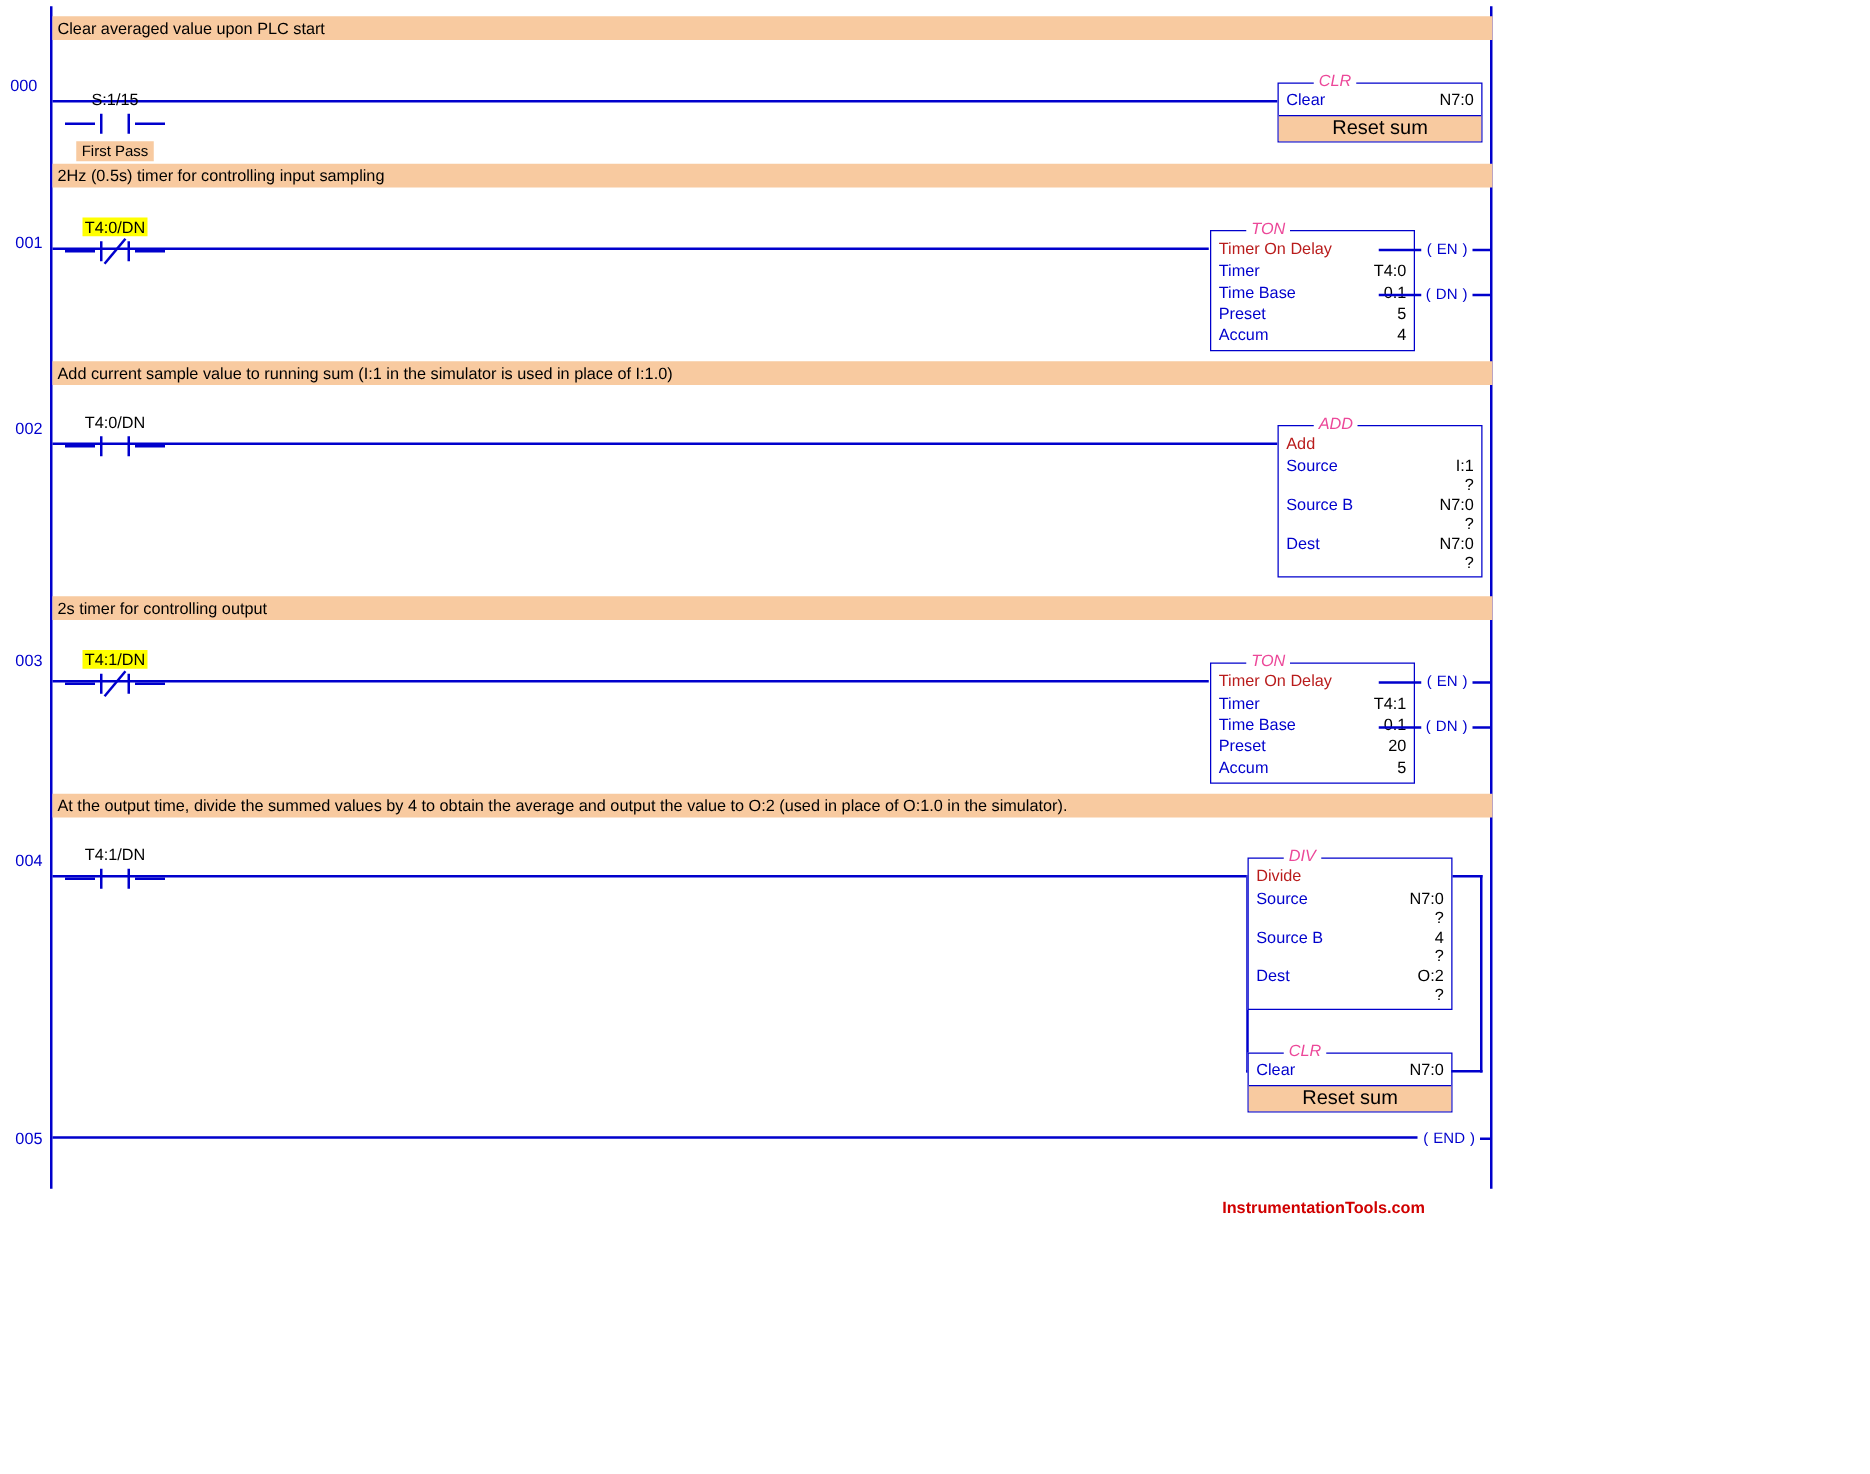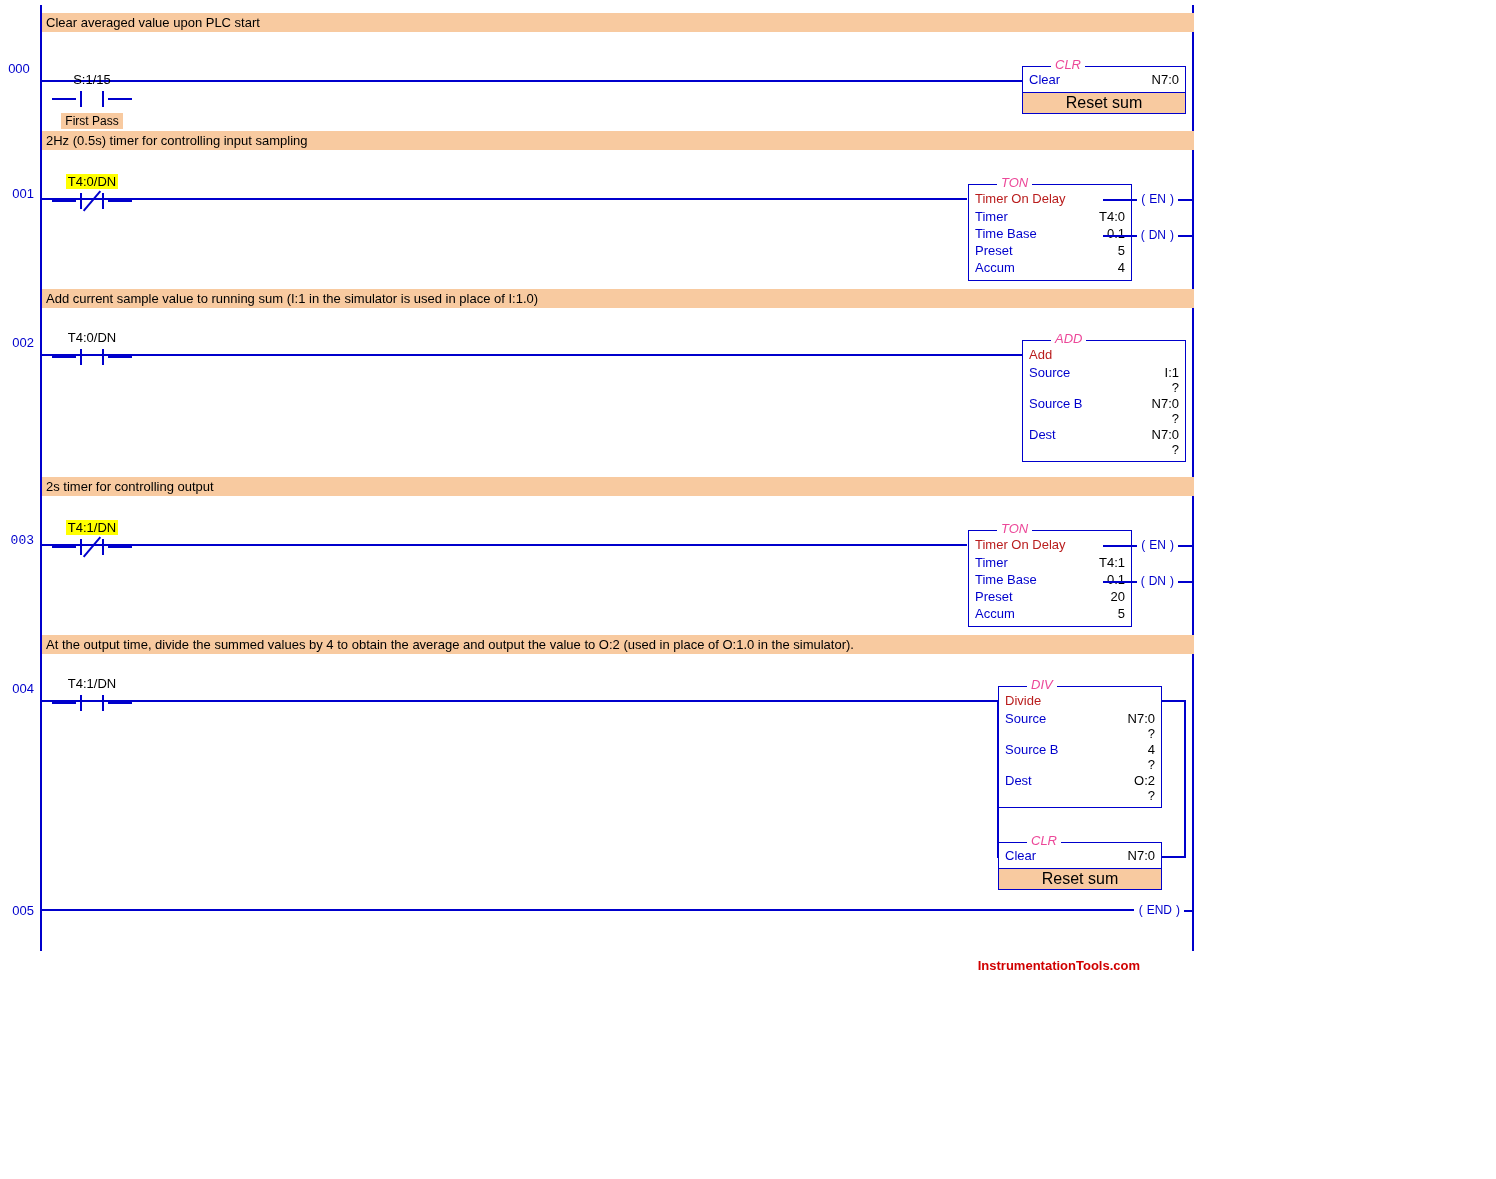--- a/index.html
+++ b/index.html
@@ -333,21 +333,21 @@
       <div class="row">
             <span>Dest</span>
             <span class="val">N7:0</span>
           </div>
       <div class="qrow">?</div>
     </div>
   </div>
 </div>
 
 <div class="rung" style="height:130px;">
-  <span class="rung-num" style="top:56px;font-family:Liberation Mono, monospace;">003</span>
+  <span class="rung-num" style="top:44px;">003</span>
   <span class="rung-comment">2s timer for controlling output</span>
   <div class="rung-body">
     <div class="rung-line" style="top:48px; right:225px;"></div>
     <div class="contact" style="left:10px; top:24px;">
       <div class="addr highlight">T4:1/DN</div>
       <div class="symbol">
         <div class="hline l"></div>
             <div class="hline r"></div>
         <div class="vbar l"></div>
             <div class="vbar r"></div>

